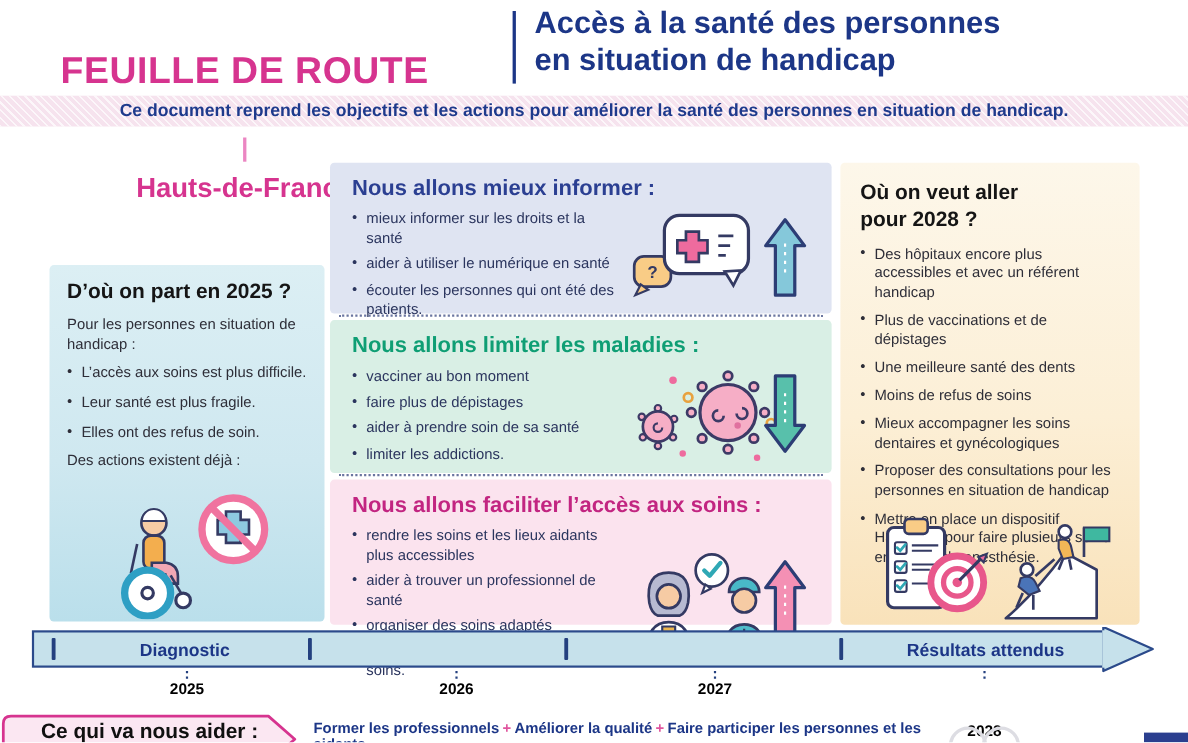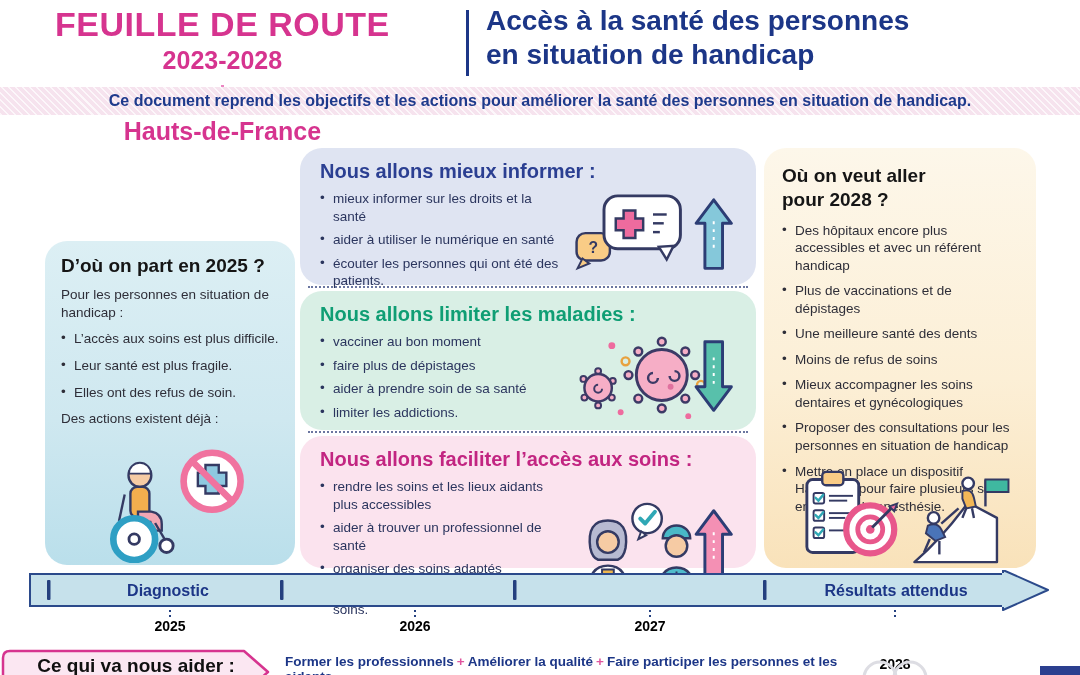--- a/index.html
+++ b/index.html
@@ -1,35 +1,35 @@
 <!DOCTYPE html>
 <html><head>
 <meta charset="utf-8">
 <style>
   html,body{margin:0;padding:0;background:#fff;}
   #page{position:relative;width:1080px;height:675px;background:#ffffff;overflow:hidden;
         font-family:"Liberation Sans", sans-serif;}
 
   
   .header-left{position:absolute;left:55px;top:6px;}
-  .h1{font-size:34px;font-weight:800;color:#d6348f;letter-spacing:.5px;line-height:1.1;}
+  .h1{font-size:34px;font-weight:800;color:#d6348f;letter-spacing:.5px;line-height:1.1;margin-top:40px;}
   .h-sub{margin-top:3px;font-size:25px;font-weight:700;color:#d6348f;display:flex;align-items:center;gap:10px;flex-direction:column;}
   .h-sub .pipe{display:inline-block;width:3px;height:22px;background:#eb86c2;}
   .v-rule{position:absolute;left:466px;top:10px;width:3px;height:66px;background:#1c3687;}
   .header-right{position:absolute;left:486px;top:4px;font-size:28px;font-weight:800;color:#1c3687;line-height:1.22;}
 
   
   .banner{position:absolute;left:0;top:87px;width:1080px;height:28px;
     background:#f6e3ee;
     background-image:repeating-linear-gradient(45deg,rgba(255,255,255,.7) 0 1.5px,rgba(255,255,255,0) 1.5px 5px);
     display:flex;align-items:center;justify-content:center;}
   .banner span{font-size:16px;font-weight:700;color:#1e3a8c;}
 
   
-  .card{position:absolute;border-radius:22px;box-sizing:border-box;}
+  .card{position:absolute;border-radius:4px;box-sizing:border-box;}
   .left-card{left:45px;top:241px;width:250px;height:324px;padding:14px 16px;
     background:linear-gradient(180deg,#dcEFf4 0%,#cfe8f0 55%,#badfeb 100%);}
   .left-card h2{margin:0 0 9px 0;font-size:19px;font-weight:800;color:#151515;}
   .left-card p{margin:0 0 8px 0;font-size:13.5px;color:#2e2e38;line-height:1.35;width:218px;}
   .left-card .outro{margin-top:4px;}
   .blt{list-style:none;margin:0;padding:0;}
   .blt li{position:relative;padding-left:13px;font-size:13.5px;color:#2e2e38;line-height:1.3;margin-bottom:9px;}
   .blt li:before{content:"•";position:absolute;left:0;top:-1px;}
   .left-icon{position:absolute;left:36px;bottom:2px;}
 

